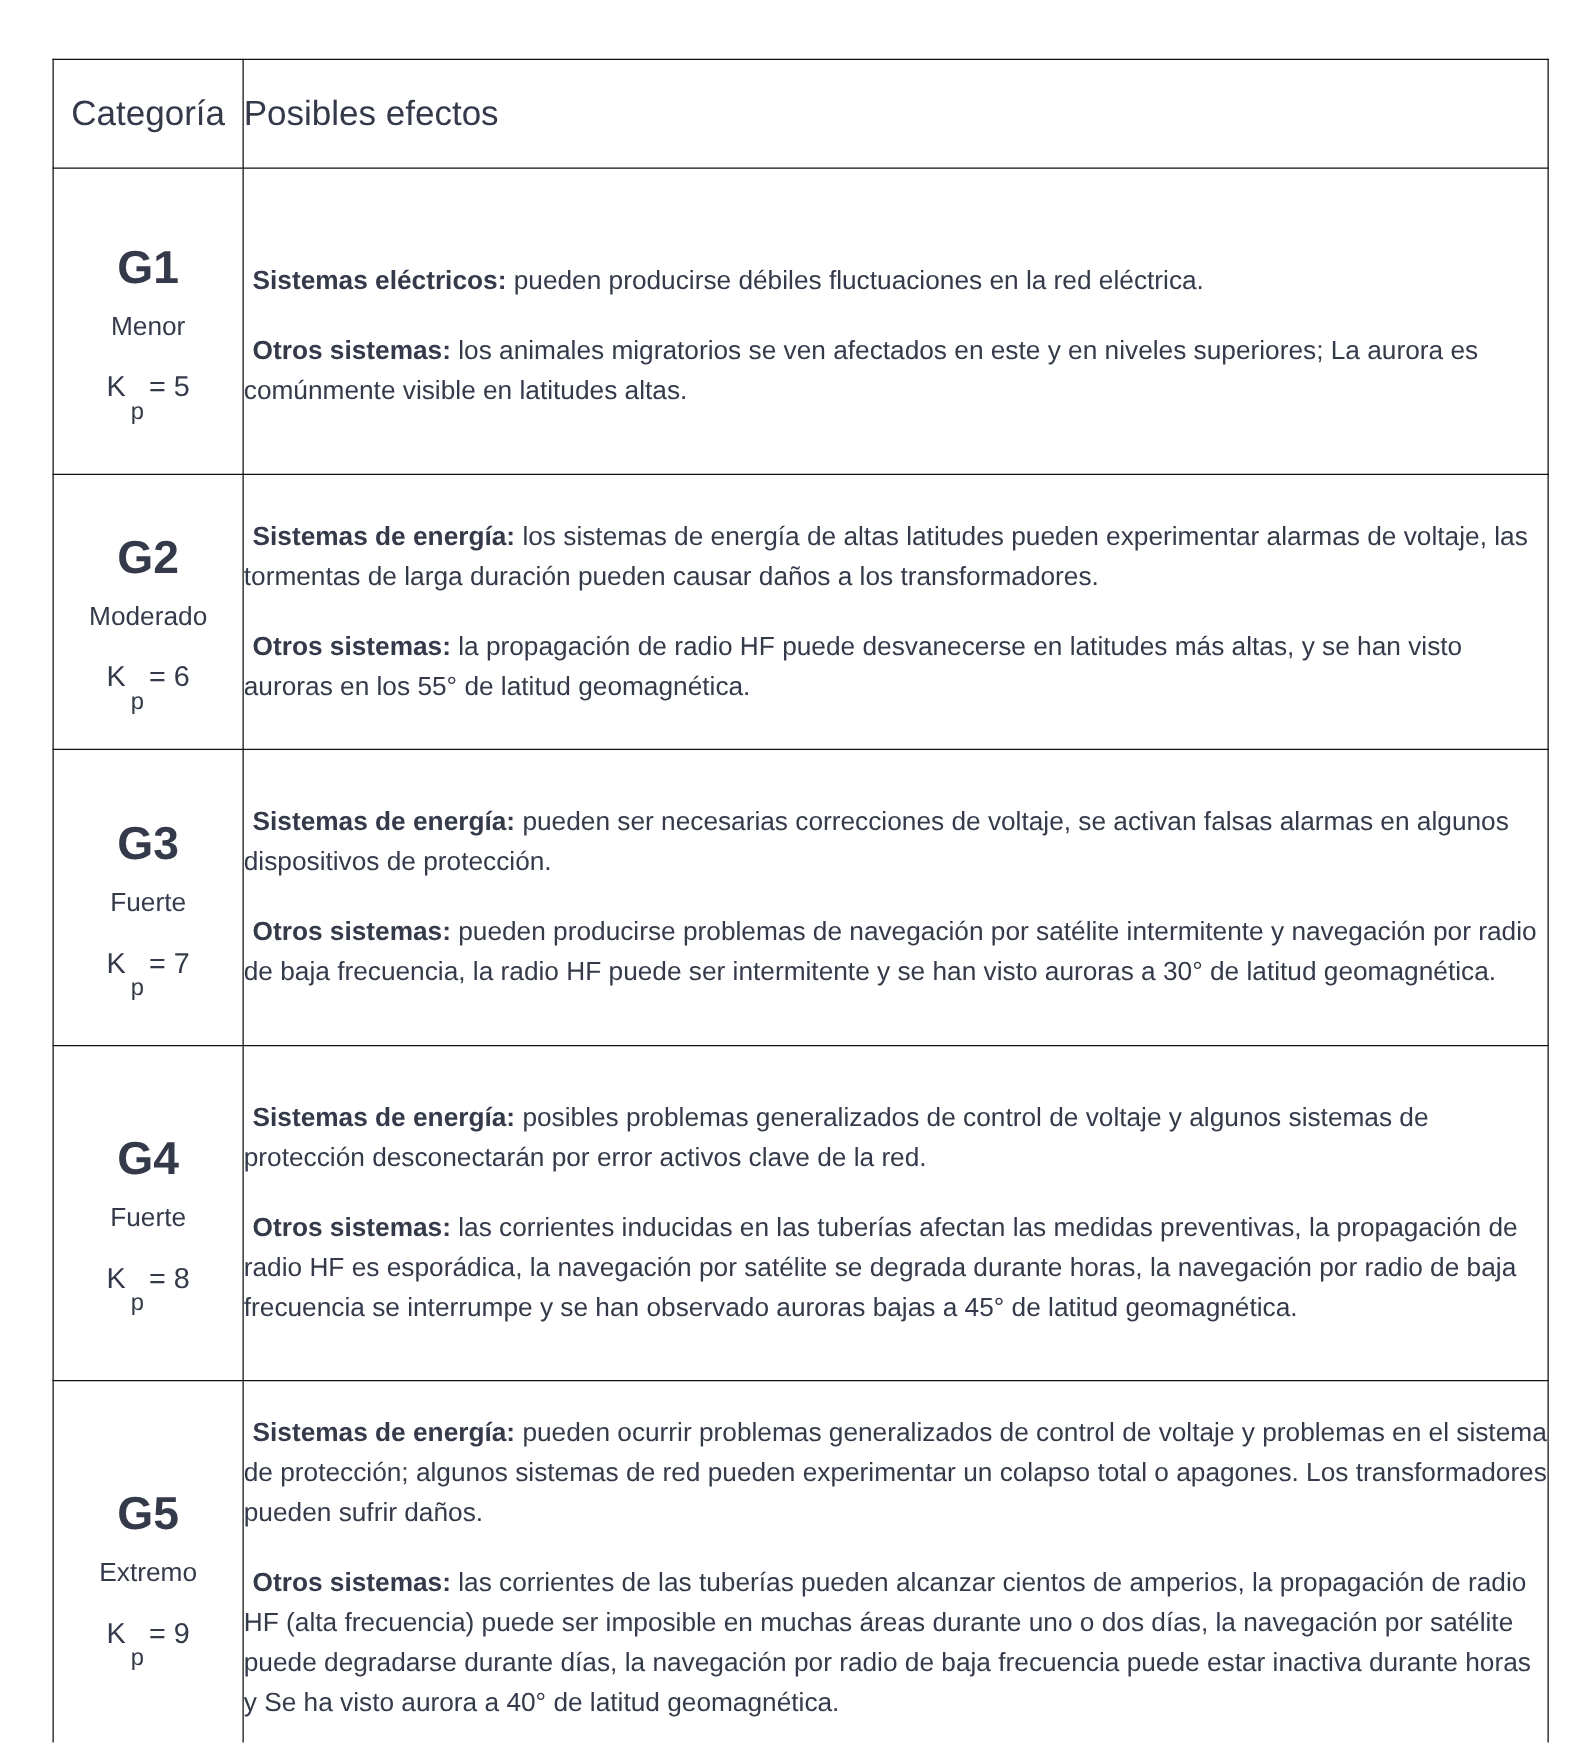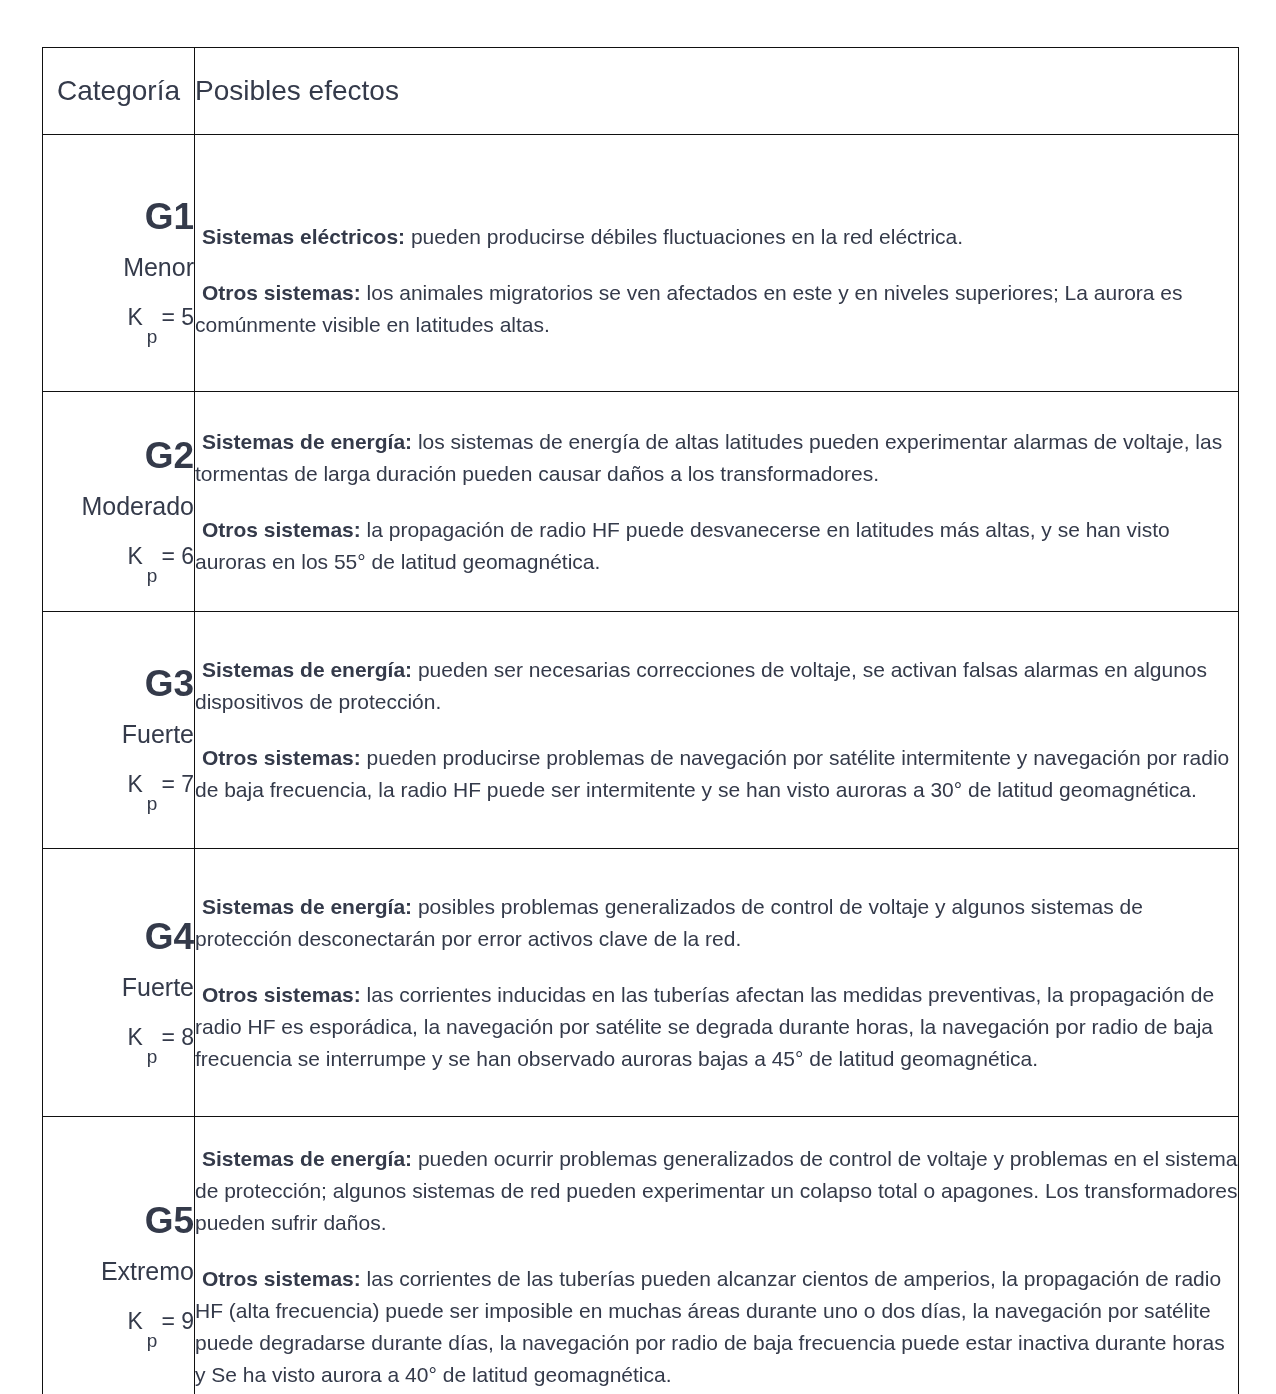--- a/index.html
+++ b/index.html
@@ -22,23 +22,23 @@
     col.c1 { width: 152px; }
     col.c2 { width: 1044px; }
     th {
       height: 86px;
       font-weight: normal;
       font-size: 28px;
       color: #343a4a;
     }
     th.h1 { text-align: center; }
     th.h2 { text-align: left; }
-    td.cat { text-align: right; }
+    td.cat { text-align: center; }
     .g { font-size: 37px; font-weight: bold; line-height: 44px; display: block; }
-    .lvl { font-size: 25px; display: block; margin-top: 14px; }
+    .lvl { font-size: 21px; display: block; margin-top: 14px; }
     .kp { font-size: 23px; display: block; margin-top: 22px; position: relative; }
     .kp .sub { font-size: 19px; position: relative; top: 18px; margin: 0 4px 0 4px; }
     td.eff {
       font-size: 21px; line-height: 32px; padding: 0 2px 0 2px;
     }
     td.eff p { margin: 0; }
     td.eff p + p { margin-top: 24px; }
     td.eff b { font-weight: bold; padding-left: 7px; }
     tr.r1 td { height: 220px; }
     tr.r2 td { height: 219px; }
@@ -61,21 +61,21 @@
       <th class="h2">Posibles efectos</th>
     </tr>
   </thead>
   <tbody>
     <tr class="r1">
       <td class="cat">
         <span class="g">G1</span>
         <span class="lvl">Menor</span>
         <span class="kp"><span>K</span><span class="sub">p</span><span>= 5</span></span>
       </td>
-      <td class="eff top-align" style="padding-top:36px">
+      <td class="eff top-align" style="padding-top:24px">
         <p><b>Sistemas eléctricos:</b><span> pueden producirse débiles fluctuaciones en la red eléctrica.</span></p>
         <p><b>Otros sistemas:</b><span> los animales migratorios se ven afectados en este y en niveles superiores; La aurora es comúnmente visible en latitudes altas.</span></p>
       </td>
     </tr>
     <tr class="r2">
       <td class="cat">
         <span class="g">G2</span>
         <span class="lvl">Moderado</span>
         <span class="kp"><span>K</span><span class="sub">p</span><span>= 6</span></span>
       </td>

